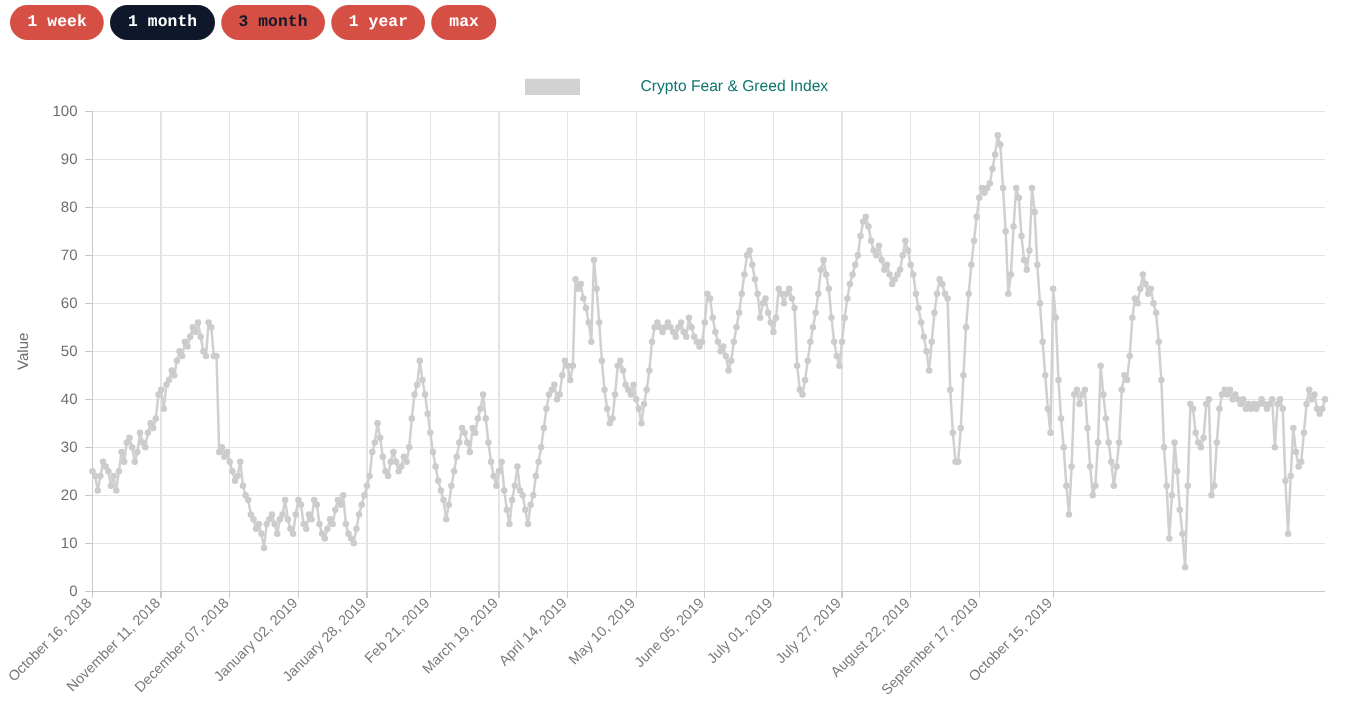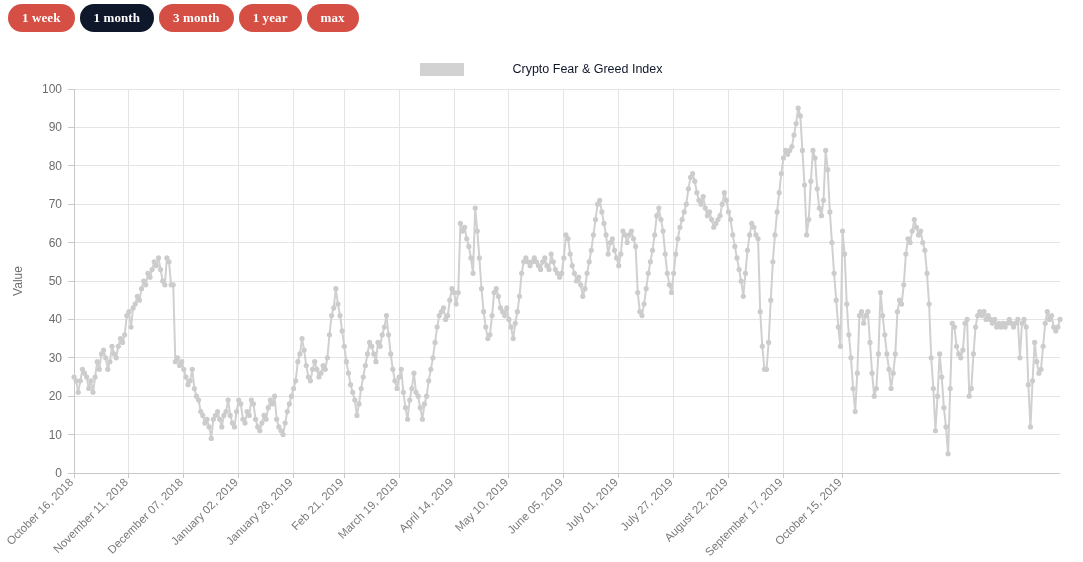--- a/index.html
+++ b/index.html
@@ -15,21 +15,21 @@
   
   #range-bar {
     position: absolute; left: 8px; top: 4px;
     display: flex; gap: 5px;
   }
   .range-btn {
     background: #d54f44;
     color: #ffffff;
     border: none;
     border-radius: 14px;
-    font-family: Liberation Serif, serif;
+    font-family: Liberation Mono, monospace;
     font-size: 13px;
     font-weight: bold;
     padding: 7px 14px 8px 14px;
     cursor: pointer;
     line-height: 1;
     letter-spacing: .1px;
   }
 
   
   #legend {
@@ -39,21 +39,21 @@
     gap: 9px;
     pointer-events: none;
   }
   #legend-swatch {
     width: 44px; height: 13px;
     background: #d2d2d2;
     display: inline-block;
   }
   #legend-label {
     font-size: 12.5px;
-    color: #0f172a;
+    color: #0f766e;
     font-family: "Liberation Sans", sans-serif;
     margin-left: 39px;
   }
 
   
   #chart-wrap {
     position: absolute;
     left: 0; top: 78px;
     width: 1083px; height: 484px;
   }
@@ -88,21 +88,21 @@
   .series-dot { fill: #cccccc; }
 </style>
 </head>
 <body>
 
 <div id="root">
 
   <div id="range-bar">
       <button class="range-btn" style="background: rgb(213, 79, 68); color: rgb(255, 255, 255);">1 week</button>
       <button class="range-btn" style="background: #0f172a; color: rgb(255, 255, 255);">1 month</button>
-      <button class="range-btn" style="background: rgb(213, 79, 68); color: #ffffff;">3 month</button>
+      <button class="range-btn" style="background: rgb(213, 79, 68); color: #0f172a;">3 month</button>
       <button class="range-btn" style="background: rgb(213, 79, 68); color: rgb(255, 255, 255);">1 year</button>
       <button class="range-btn" style="background: rgb(213, 79, 68); color: #ffffff;">max</button>
     </div>
 
   <div id="legend">
     <span id="legend-swatch"></span>
     <span id="legend-label">Crypto Fear &amp; Greed Index</span>
   </div>
 
   <div id="chart-wrap">

